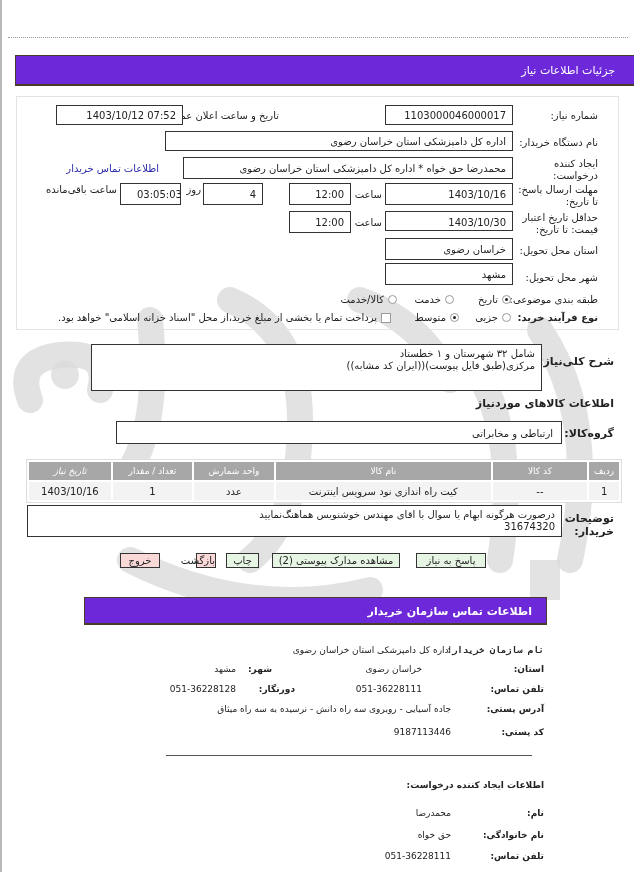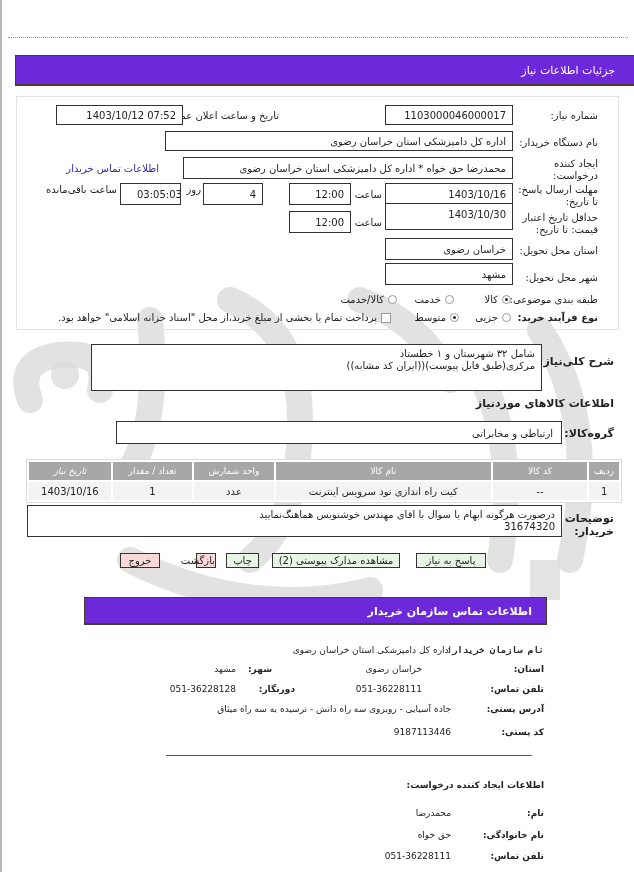--- a/index.html
+++ b/index.html
@@ -96,34 +96,34 @@
   <span class="lbl wrap" style="right:36px; top:184px; width:82px;">مهلت ارسال پاسخ: تا تاریخ:</span>
   <div class="field ltr" style="right:121px; top:183px; width:128px; height:22px; line-height:22px;">1403/10/16</div>
   <span class="lbl" style="right:252px; top:189px;">ساعت</span>
   <div class="field ltr" style="right:283px; top:183px; width:62px; height:22px; line-height:22px;">12:00</div>
   <div class="field ltr" style="right:371px; top:183px; width:60px; height:22px; line-height:22px;">4</div>
   <span class="lbl" style="right:433px; top:184px;">روز</span>
   <div class="field ltr" style="right:453px; top:183px; width:61px; height:22px; line-height:22px;">03:05:03</div>
   <span class="lbl" style="right:517px; top:184px;">ساعت باقی‌مانده</span>
 
   <span class="lbl wrap" style="right:36px; top:212px; width:82px;">حداقل تاریخ اعتبار قیمت: تا تاریخ:</span>
-  <div class="field ltr" style="right:121px; top:203px; width:128px; height:27px; line-height:22px;">1403/10/30</div>
+  <div class="field ltr" style="right:121px; top:211px; width:128px; height:20px; line-height:22px;">1403/10/30</div>
   <span class="lbl" style="right:252px; top:217px;">ساعت</span>
   <div class="field ltr" style="right:283px; top:211px; width:62px; height:22px; line-height:22px;">12:00</div>
 
   <span class="lbl" style="right:36px; top:245px;">استان محل تحویل:</span>
   <div class="field" style="right:121px; top:238px; width:128px; height:22px; line-height:22px;">خراسان رضوی</div>
 
   <span class="lbl" style="right:36px; top:272px;">شهر محل تحویل:</span>
   <div class="field" style="right:121px; top:263px; width:128px; height:22px; line-height:22px;">مشهد</div>
 
   <span class="lbl" style="right:36px; top:294px;">طبقه بندی موضوعی:</span>
   <span class="opt" style="right:123px; top:294px;">
     <span class="radio on"></span>
-    <span>کالا</span>
+    <span>تاریخ</span>
   </span>
   <span class="opt" style="right:180px; top:294px;">
     <span class="radio"></span>
     <span>خدمت</span>
   </span>
   <span class="opt" style="right:237px; top:294px;">
     <span class="radio"></span>
     <span>کالا/خدمت</span>
   </span>
 

